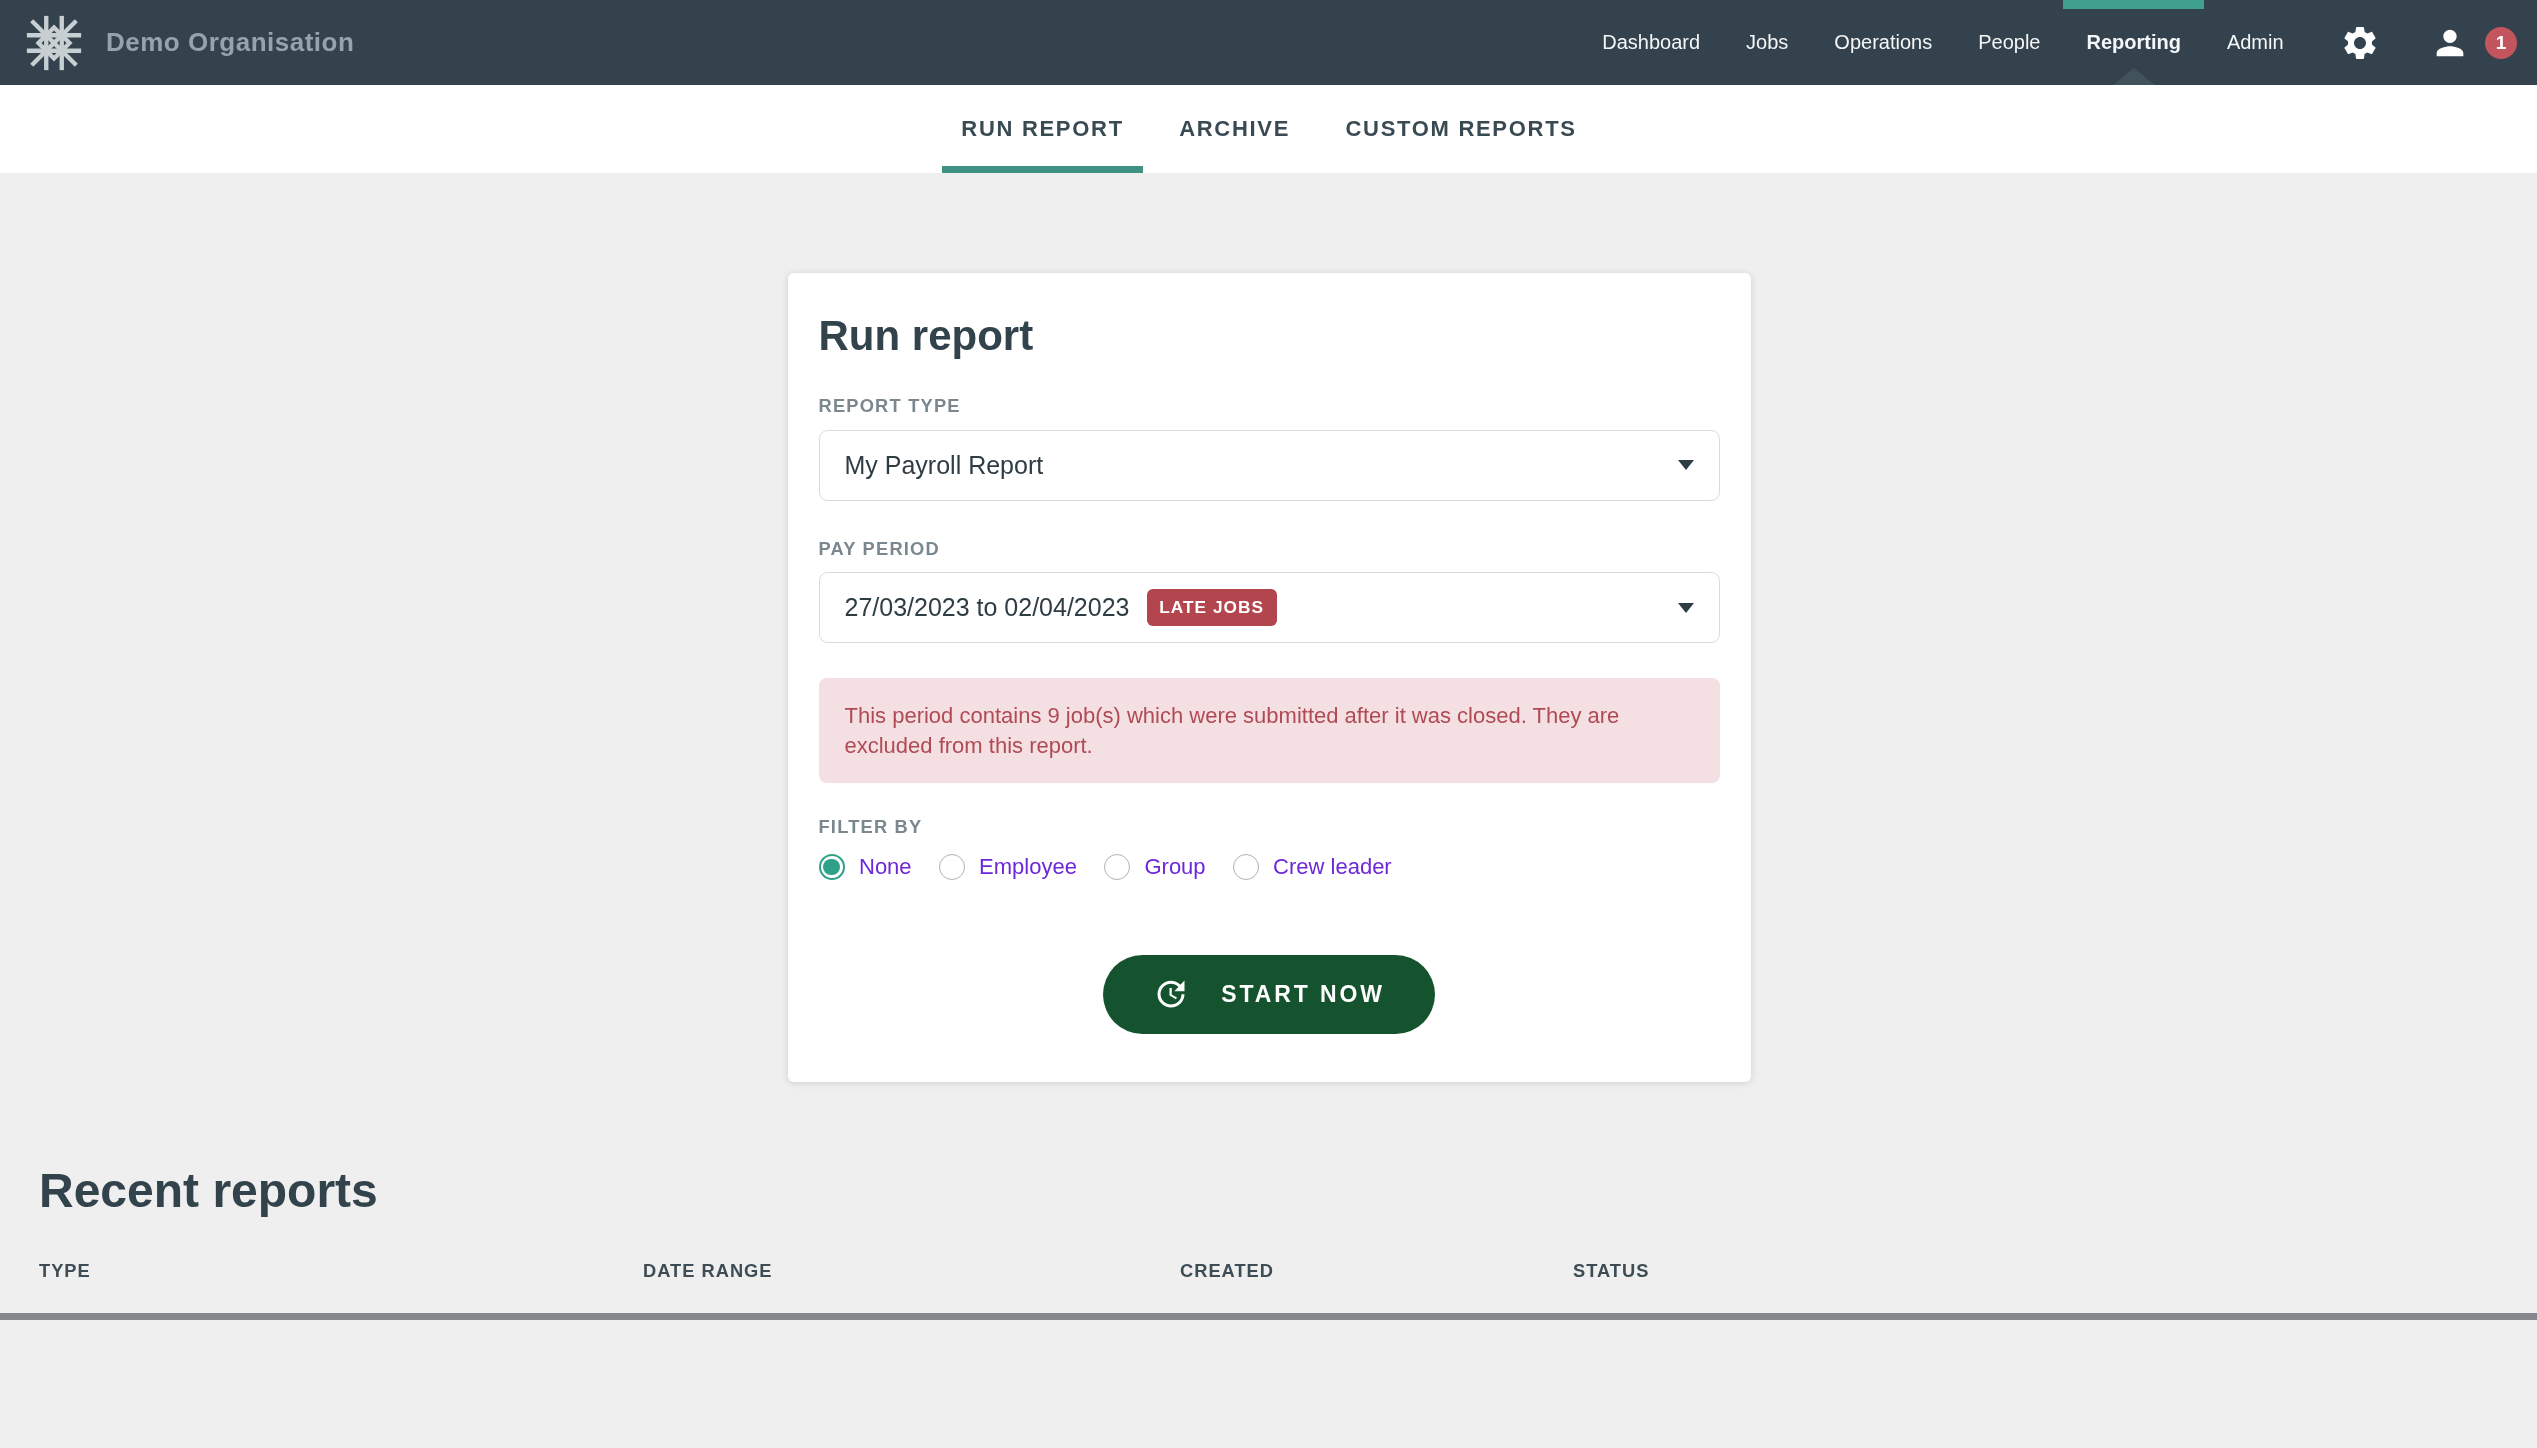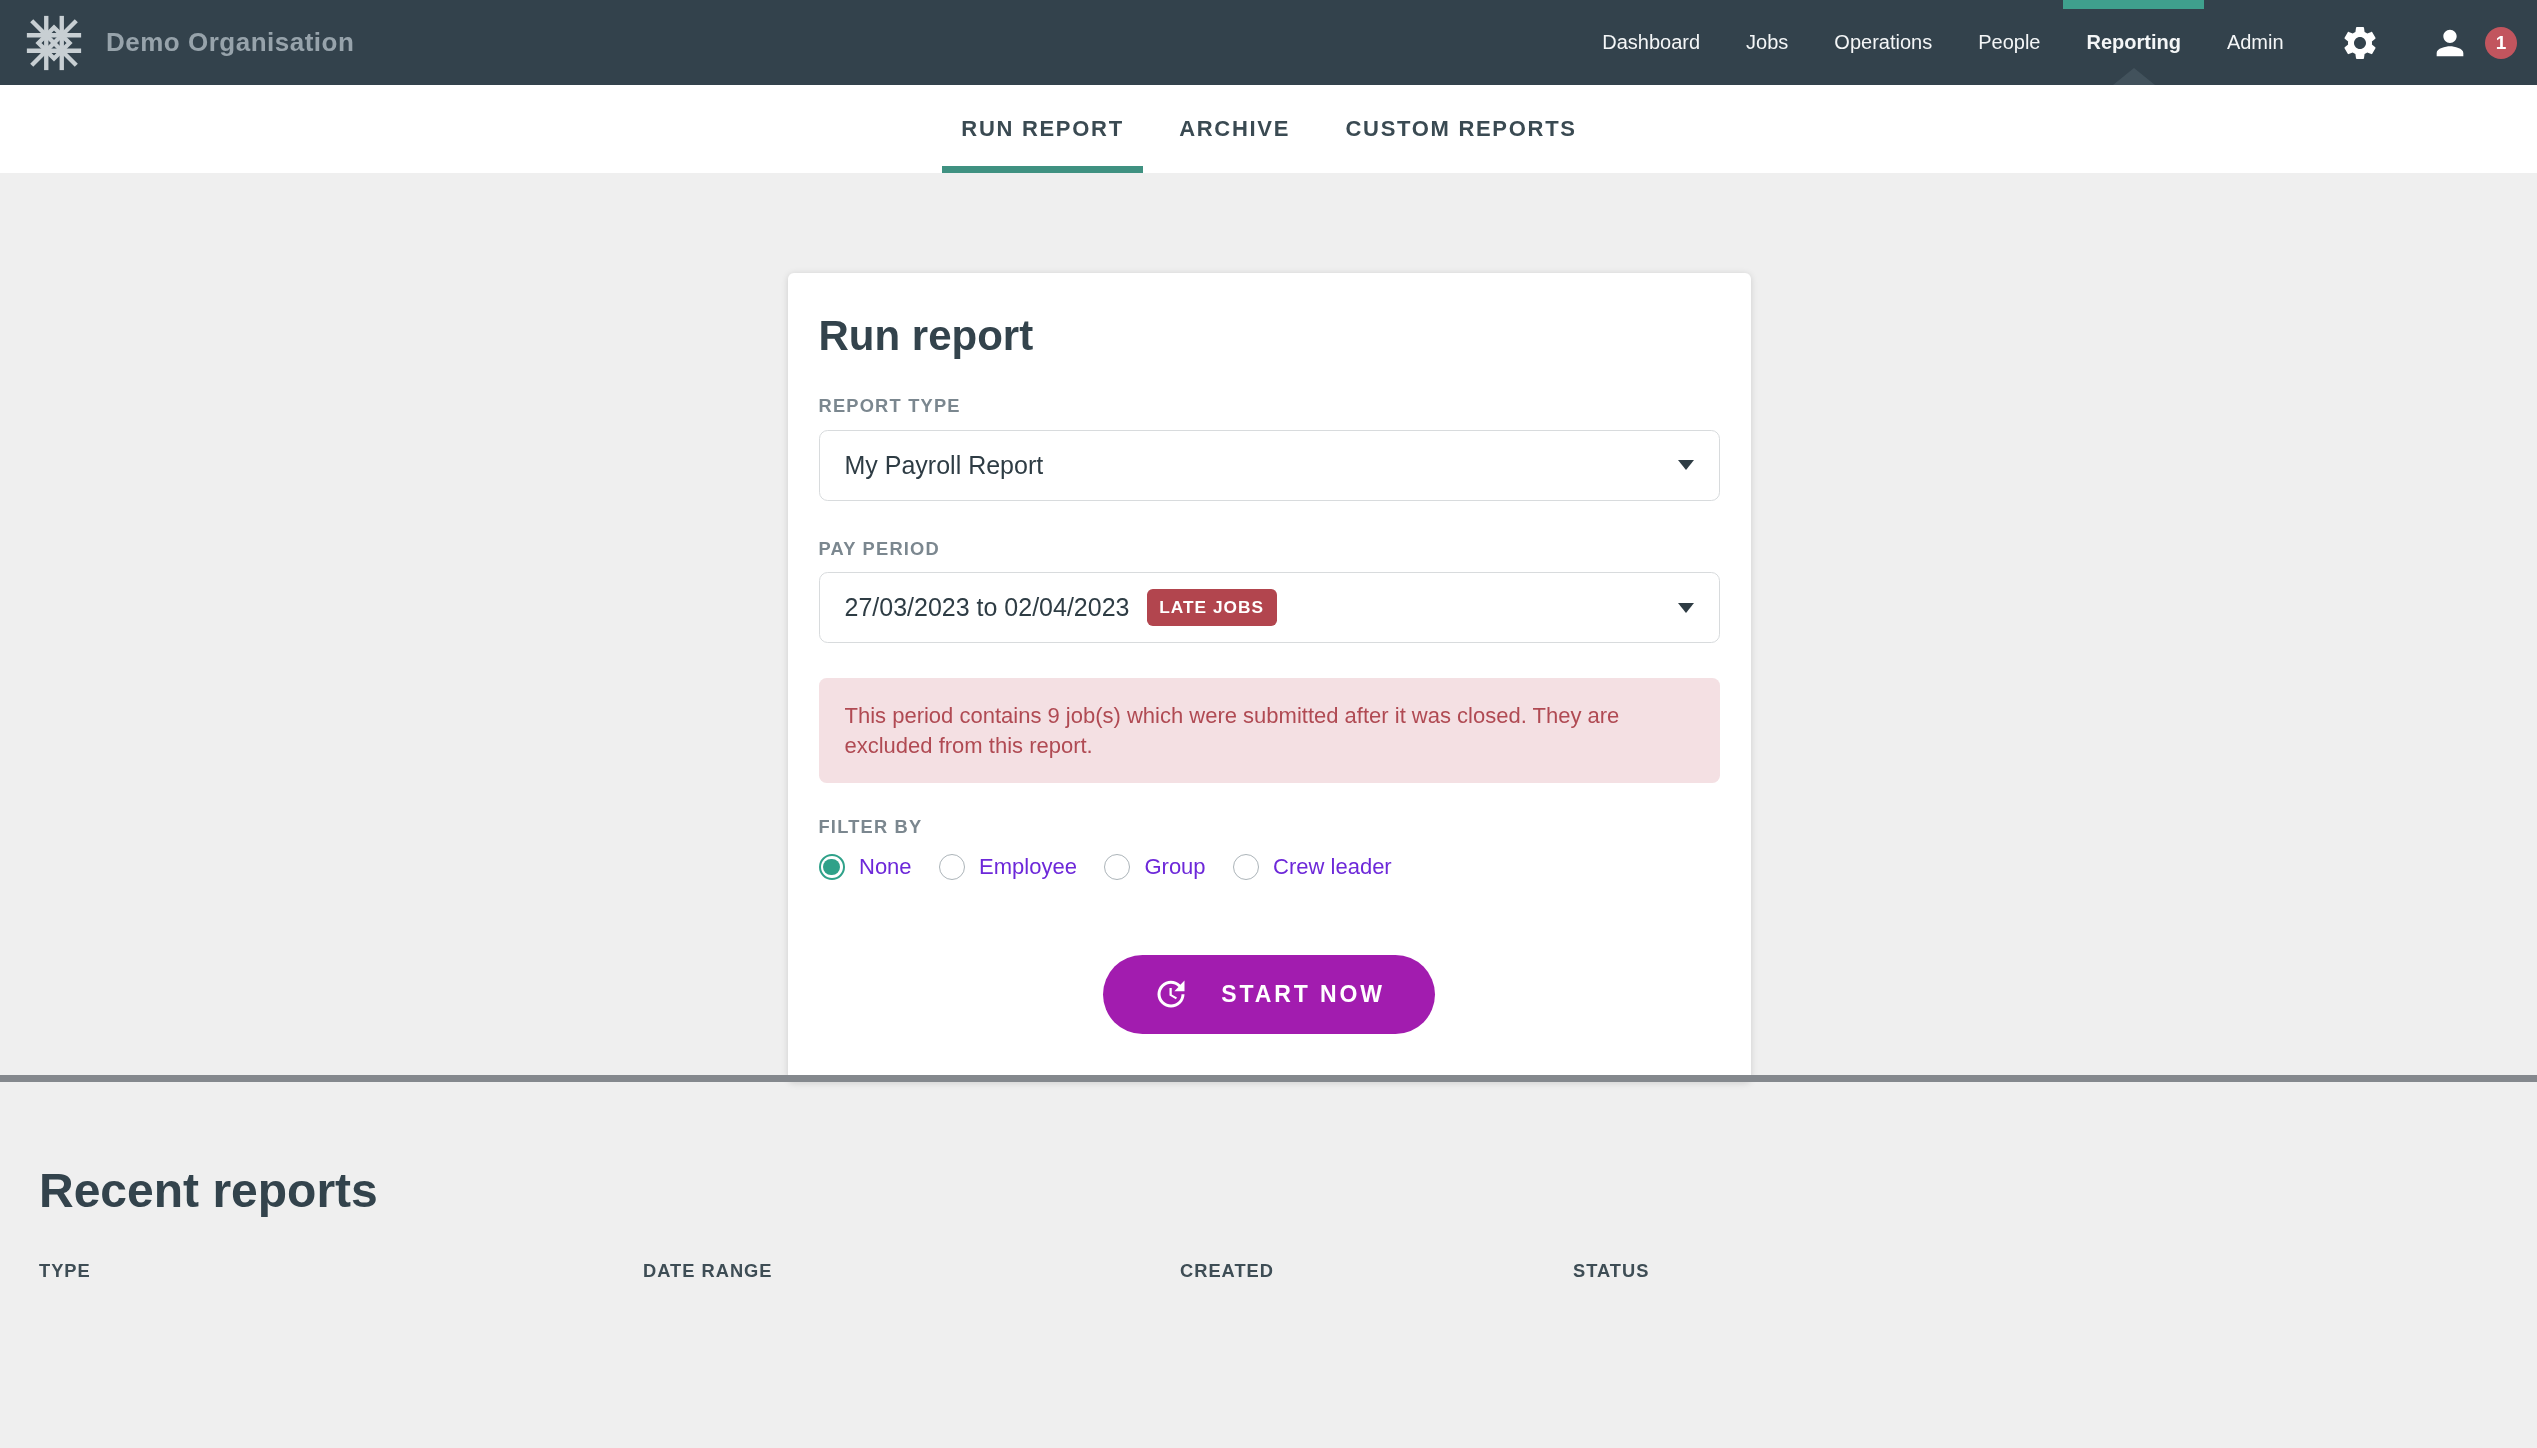--- a/index.html
+++ b/index.html
@@ -2,21 +2,21 @@
 <html><head>
 <meta charset="utf-8">
 <style>
   * { box-sizing: border-box; margin: 0; padding: 0; }
   html, body { width: 2538px; height: 1449px; }
   body {
     font-family: "Liberation Sans", "DejaVu Sans", sans-serif;
     background: #EFEFEF;
     overflow: hidden;
   }
-  .page { position: relative; width: 2538px; height: 1082px; }
+  .page { position: relative; width: 2538px; height: 1320px; }
 
   
   .navbar {
     height: 85px; background: #33424C;
     display: flex; align-items: center;
     padding: 0 21px 0 23px; position: relative; z-index: 5;
   }
   .brand { display: flex; align-items: center; gap: 21px; cursor: pointer; }
   .logo-icon { width: 62px; height: 62px; display: block; }
   .org-name { color: #97A3AB; font-size: 26px; font-weight: 700; letter-spacing: 0.5px; }
@@ -107,21 +107,21 @@
     position: relative; width: 26px; height: 26px; border-radius: 50%;
     border: 1.9px solid #ACB4B9; background: #fff; flex: 0 0 auto;
   }
   .radio-option.selected .radio-circle { border: 2.9px solid #2FA189; }
   .radio-option.selected .radio-circle::after {
     content: ""; position: absolute; inset: 2.9px; border-radius: 50%; background: #2FA189;
   }
   .radio-label { color: #6d28d9; font-size: 22px; }
   .button-row { display: flex; justify-content: center; margin-top: 75px; }
   .start-button {
-    height: 79px; border: none; border-radius: 48px; background: #a21caf;
+    height: 79px; border: none; border-radius: 48px; background: #14532d;
     color: #FFFFFF; font-family: inherit; font-size: 23px; font-weight: 700; letter-spacing: 2.9px;
     display: flex; align-items: center; gap: 32px; padding: 0 50px; cursor: pointer;
   }
   .start-button svg { width: 36px; height: 36px; fill: #FFFFFF; }
 
   
   .recent { margin-top: 81px; }
   .recent-title { color: #33434C; font-size: 48px; font-weight: 700; padding: 0 39px; }
   .table-head {
     margin-top: 42px; padding: 0 39px;

